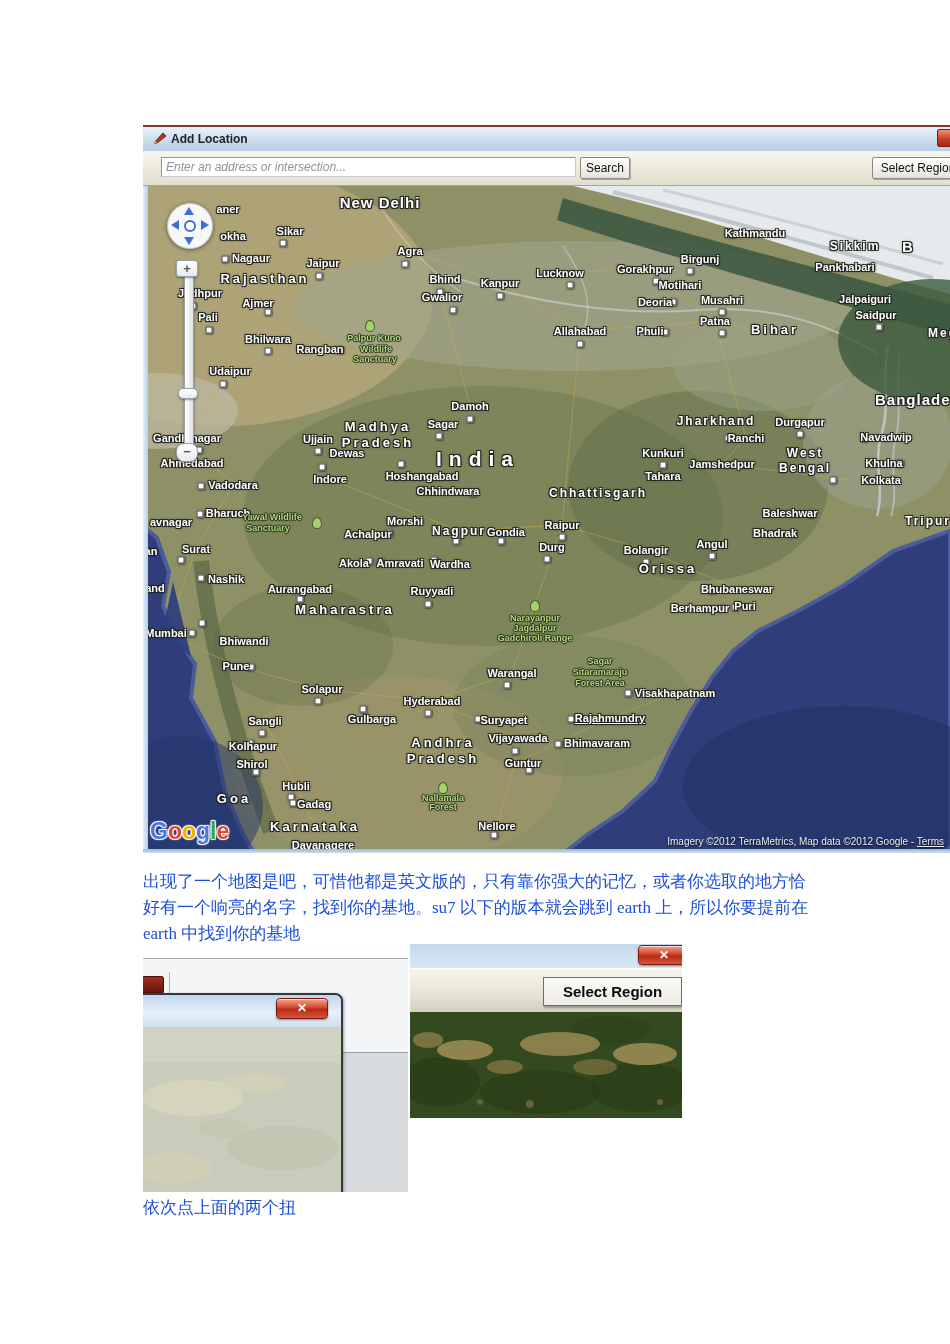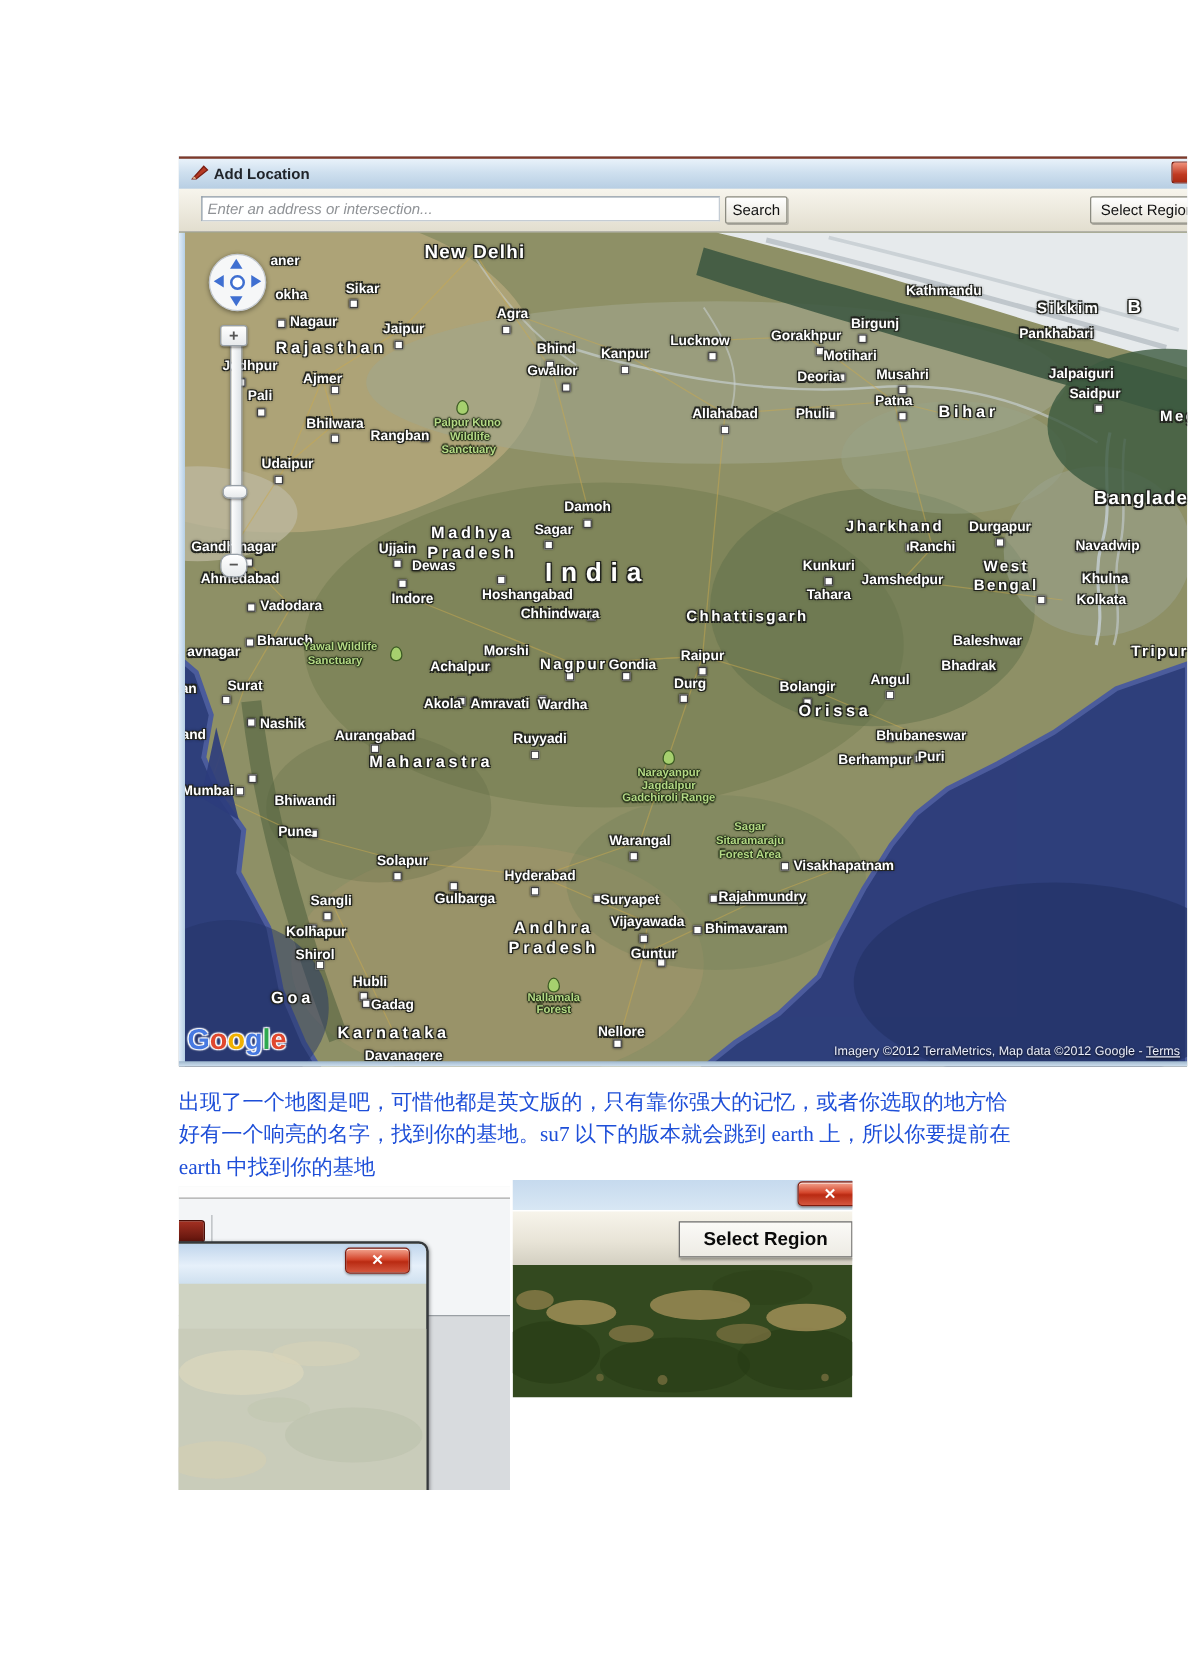--- a/index.html
+++ b/index.html
@@ -428,14 +428,15 @@
         <ellipse cx="95" cy="55" rx="18" ry="7" fill="#8d7c4a" opacity="0.7"></ellipse>
         <ellipse cx="185" cy="55" rx="22" ry="8" fill="#8d7c4a" opacity="0.6"></ellipse>
         <ellipse cx="18" cy="28" rx="15" ry="8" fill="#97854f" opacity="0.7"></ellipse>
         <circle cx="120" cy="92" r="4" fill="#8d7c4a" opacity="0.6"></circle>
         <circle cx="250" cy="90" r="3" fill="#8d7c4a" opacity="0.6"></circle>
         <circle cx="70" cy="90" r="3" fill="#8d7c4a" opacity="0.5"></circle>
       </svg>
     </div>
   </div>
 
+  <div id="para2" class="para">依次点上面的两个扭</div>
 
 </div>
 
 </body></html>

